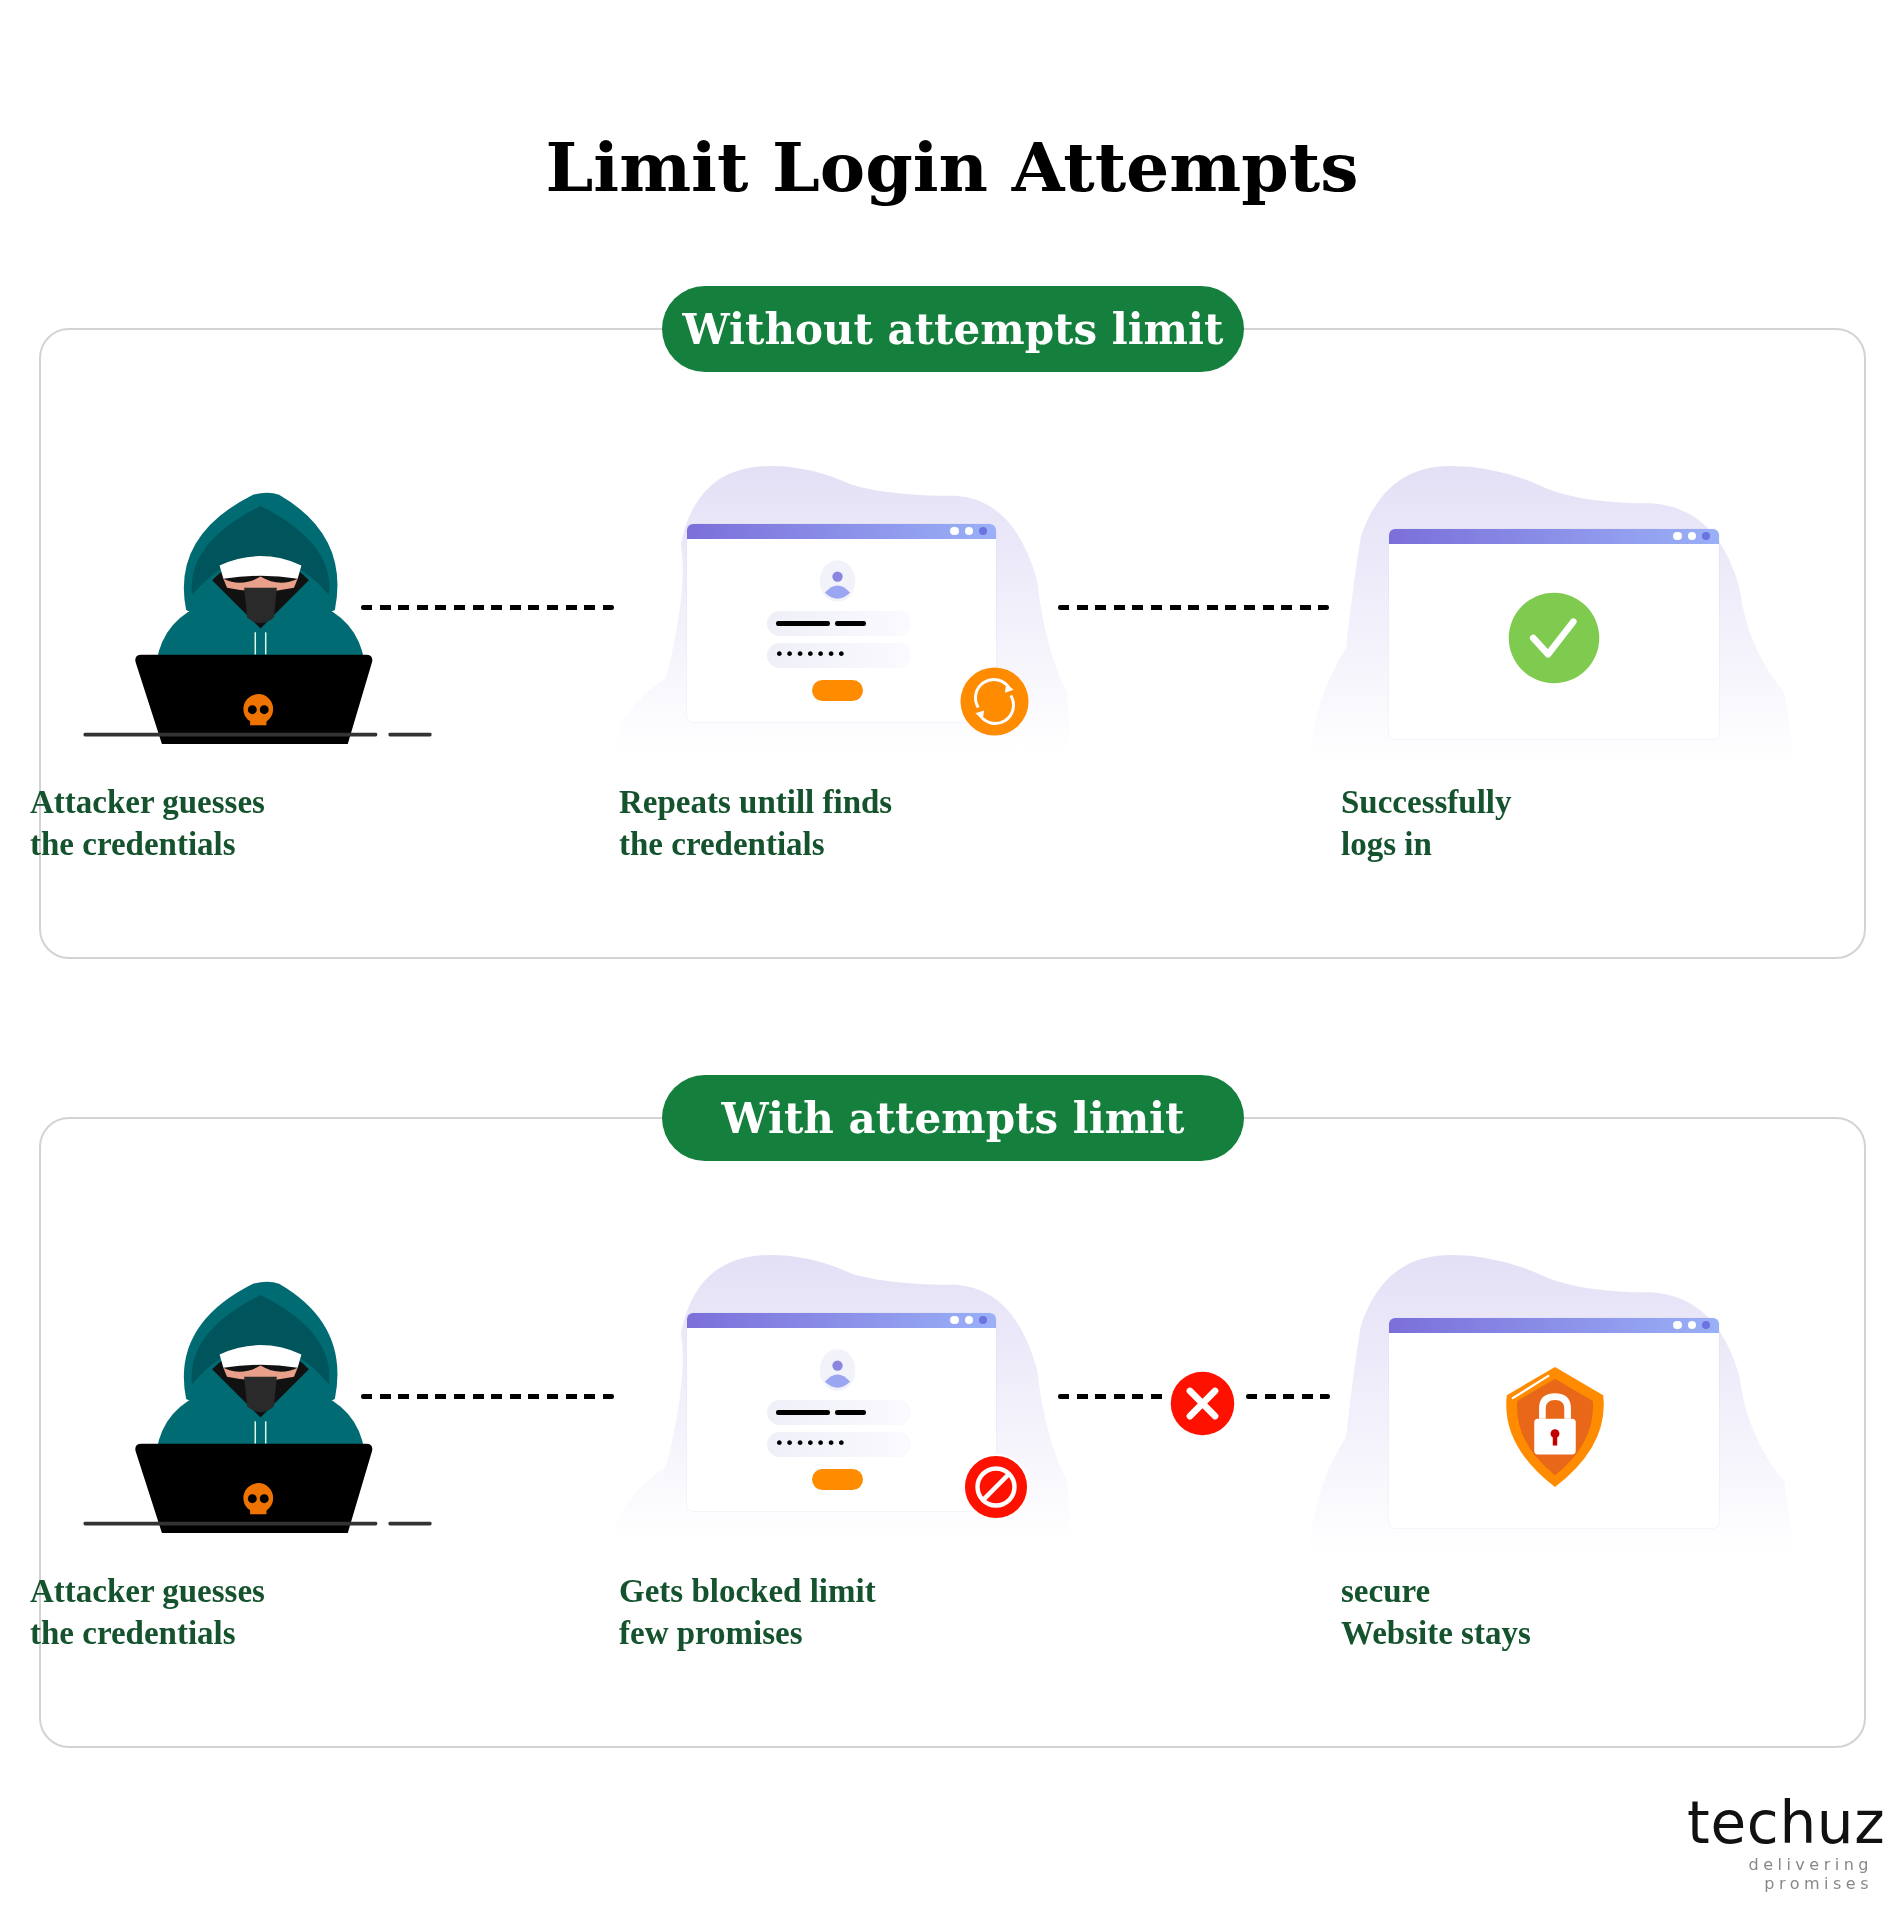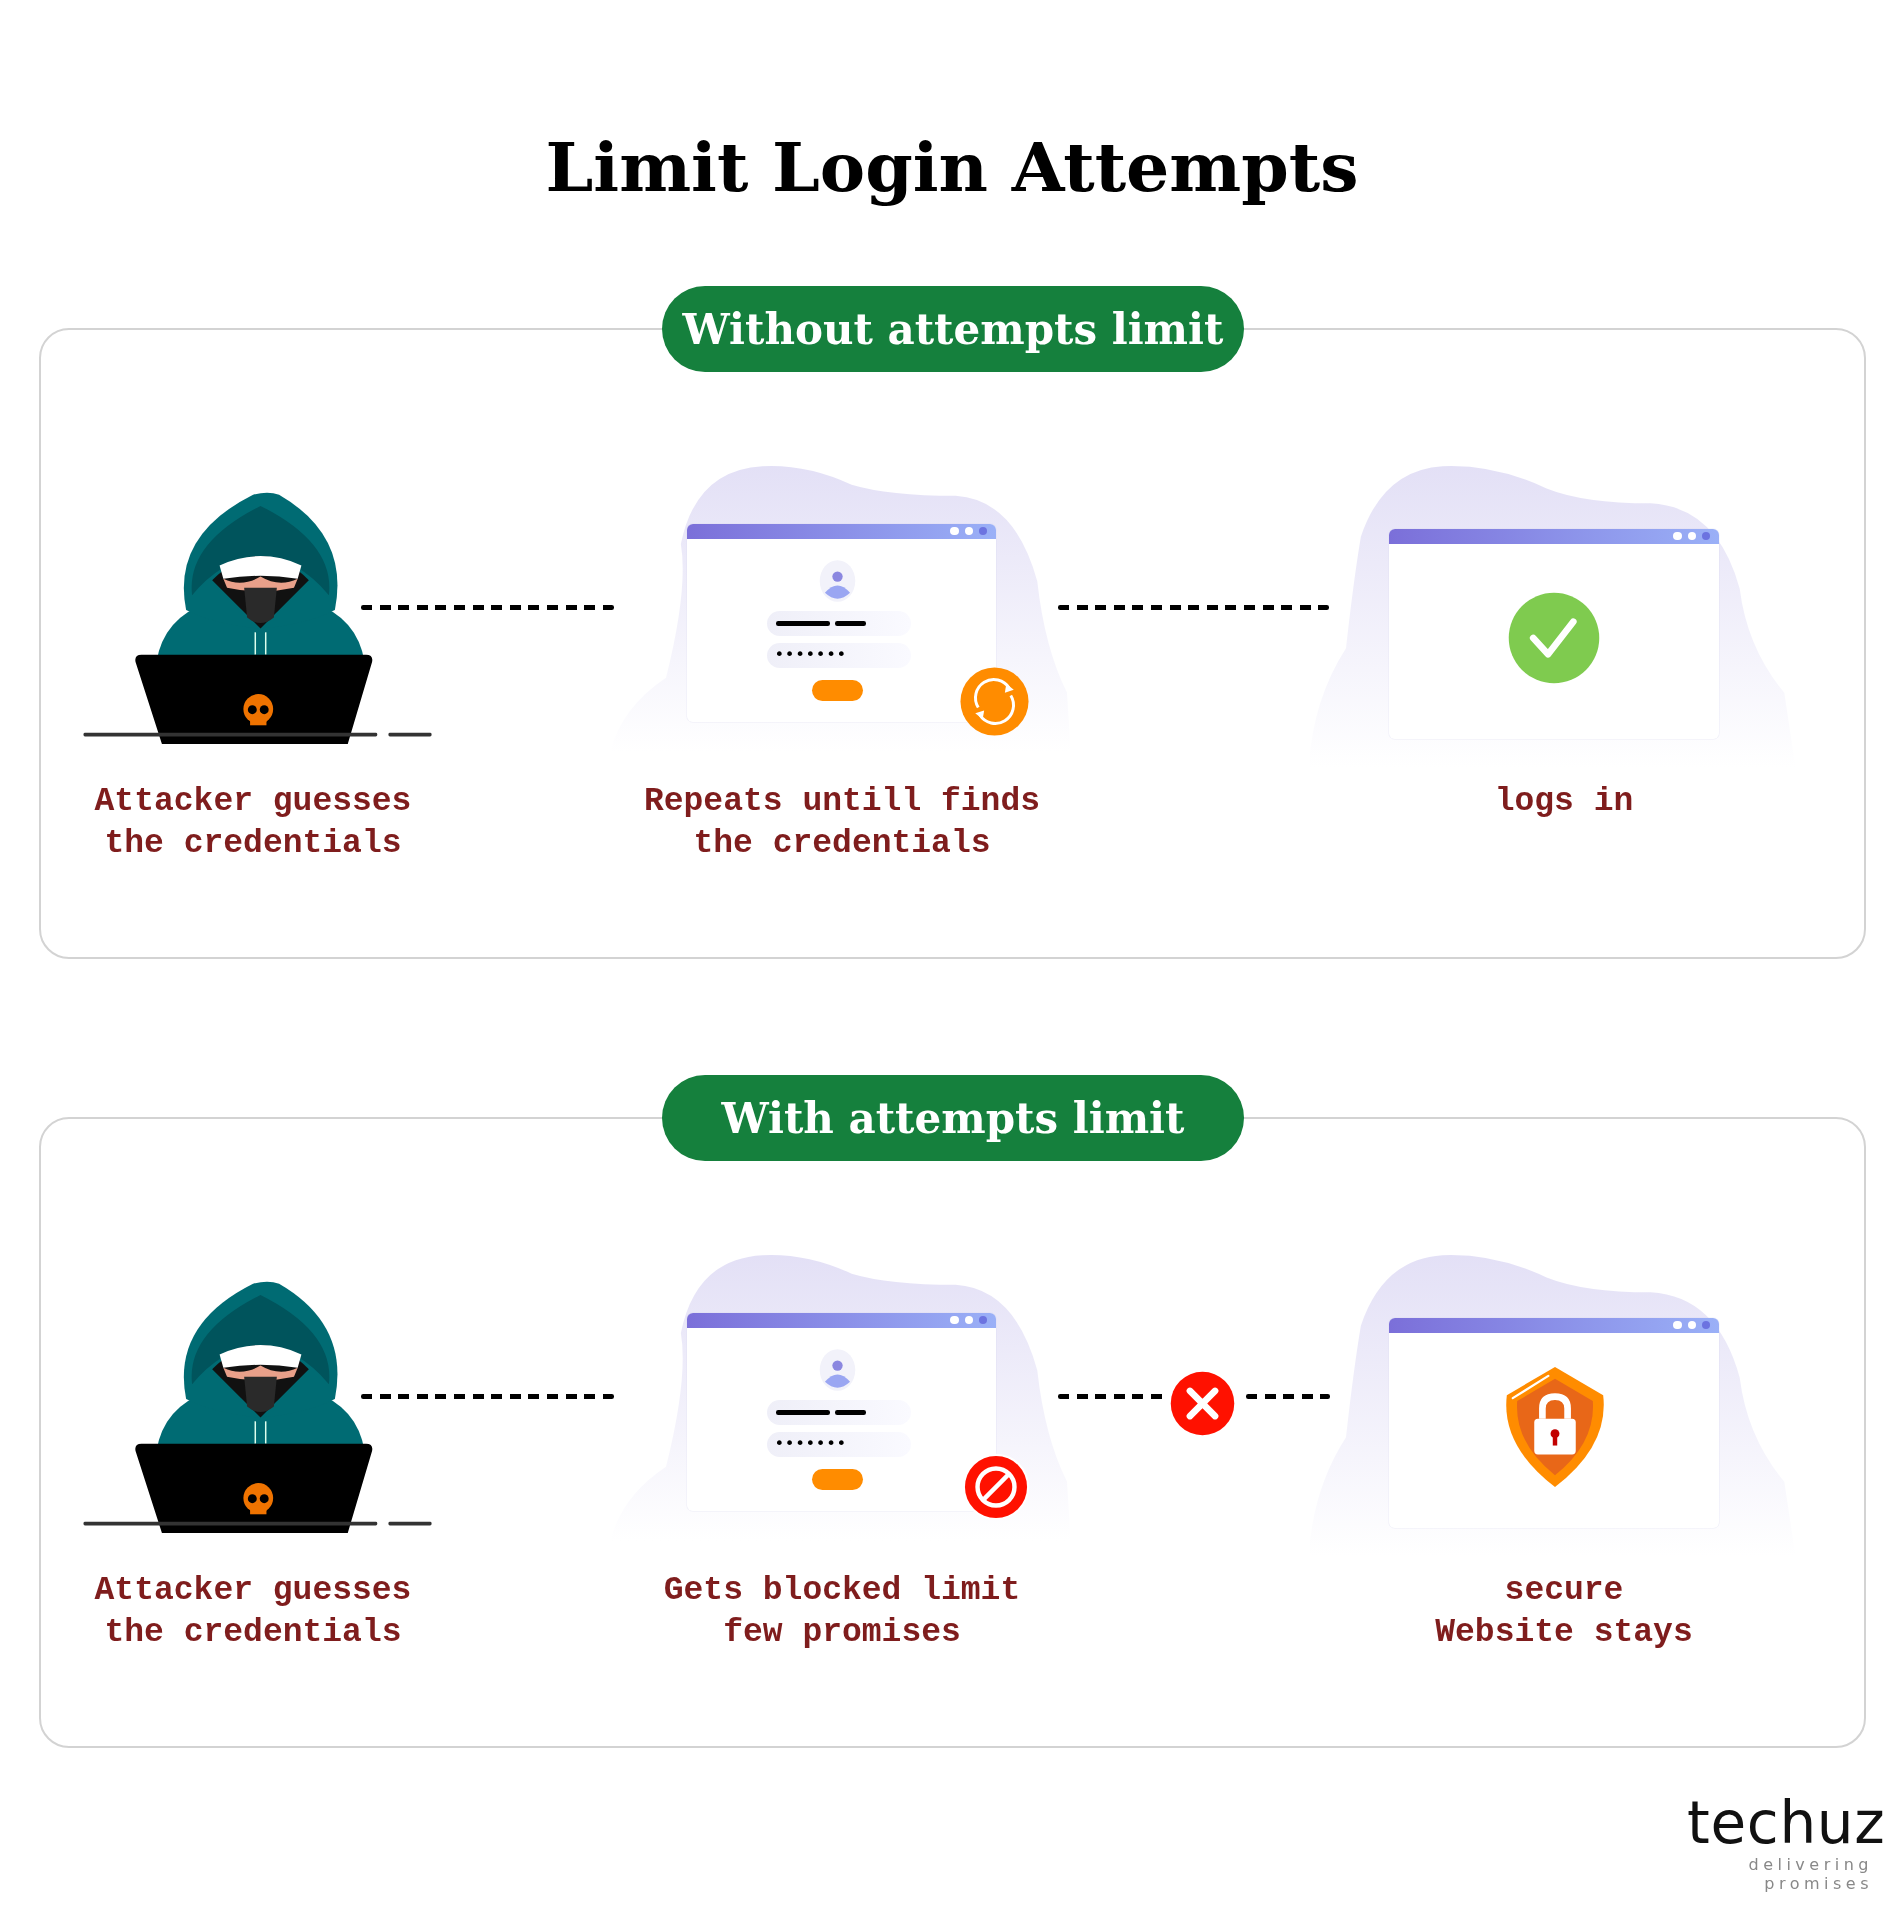--- a/index.html
+++ b/index.html
@@ -1,21 +1,21 @@
 <!DOCTYPE html>
 <html style="font-size:12px"><head>
 <meta charset="utf-8">
 <style>
   html, body { margin:0; padding:0; background:#ffffff; }
   body { width:1904px; height:1926px; position:relative; overflow:hidden; font-family:"DejaVu Sans", sans-serif; }
   .abs { position:absolute; }
   .title { left:0; width:1904px; top:95px; text-align:center; font-family:"DejaVu Serif", serif; font-weight:bold; font-size:68px; color:#000; letter-spacing:0px;margin-top:32px; }
   .panel { position:absolute; left:39px; width:1827px; border:2.2px solid #d3d3d3; border-radius:30px; box-sizing:border-box; background:#fff; }
   .pill { position:absolute; left:662px; width:582px; height:86px; border-radius:43px; background:#15803d; color:#fff; font-family:"DejaVu Serif", serif; font-weight:bold; font-size:42px; display:flex; align-items:center; justify-content:center; }
-  .label { position:absolute; width:446px; text-align:center; font-family:Liberation Mono, monospace; font-weight:bold; font-size:33px; line-height:42px; color:#7f1d1d; }
+  .label { position:absolute; width:446px; text-align:left; font-family:Liberation Serif, serif; font-weight:bold; font-size:33px; line-height:42px; color:#14532d; }
   .dash { position:absolute; height:5.2px; background-image:repeating-linear-gradient(90deg,#000 0 11px,transparent 11px 18.6px); border-radius:2.2px; }
   .blob { position:absolute; }
   .win { position:absolute; background:#fff; border-radius:6px; overflow:hidden; box-shadow:0 0 0 0.7px rgba(200,200,230,0.2); }
   .win .bar { height:15px; background:linear-gradient(90deg,#7b6fd9,#9ab0f7); position:relative; }
   .win .dots { position:absolute; right:9px; top:3px; display:flex; gap:6px; }
   .win .dots span { width:8.2px; height:8.2px; border-radius:50%; background:#fff; display:block; }
   .win .dots span:last-child { background:#6c73e0; }
   .field { position:absolute; height:25px; border-radius:12.6px; background:linear-gradient(90deg,#efeff8,#fafaff); }
   .logo { position:absolute; left:1687px; top:1794px; width:186px; }
   .logo-word { font-family:"DejaVu Sans", sans-serif; font-weight:normal; font-size:58px; line-height:58px; color:#111; letter-spacing:0.7px; text-align:right; }
@@ -117,20 +117,21 @@
 
 <div class="label" style="left:30px;top:781px;">
   <div>Attacker guesses</div>
     <div>the credentials</div>
 </div>
 <div class="label" style="left:619px;top:781px;">
   <div>Repeats untill finds</div>
     <div>the credentials</div>
 </div>
 <div class="label" style="left:1341px;top:781px;">
+  <div>Successfully</div>
     <div>logs in</div>
 </div>
 
 <div class="panel" style="top:1117px;height:631px;"></div>
 <div class="pill" style="top:1075px;">With attempts limit</div>
 
 <svg class="abs" style="left:82px;top:1265px;" width="357" height="268" viewBox="0 0 480 360">
   <path d="M100 250 Q110 190 170 170 L310 170 Q370 190 380 250 Z" fill="#006b73"></path>
   <path d="M140 180 Q120 80 230 25 Q250 20 265 25 Q360 80 340 180 Q300 200 240 205 Q180 200 140 180 Z" fill="#006b73"></path>
   <path d="M148 160 Q140 90 240 40 Q340 90 332 160 Q290 110 240 108 Q190 110 148 160 Z" fill="#00545c"></path>

